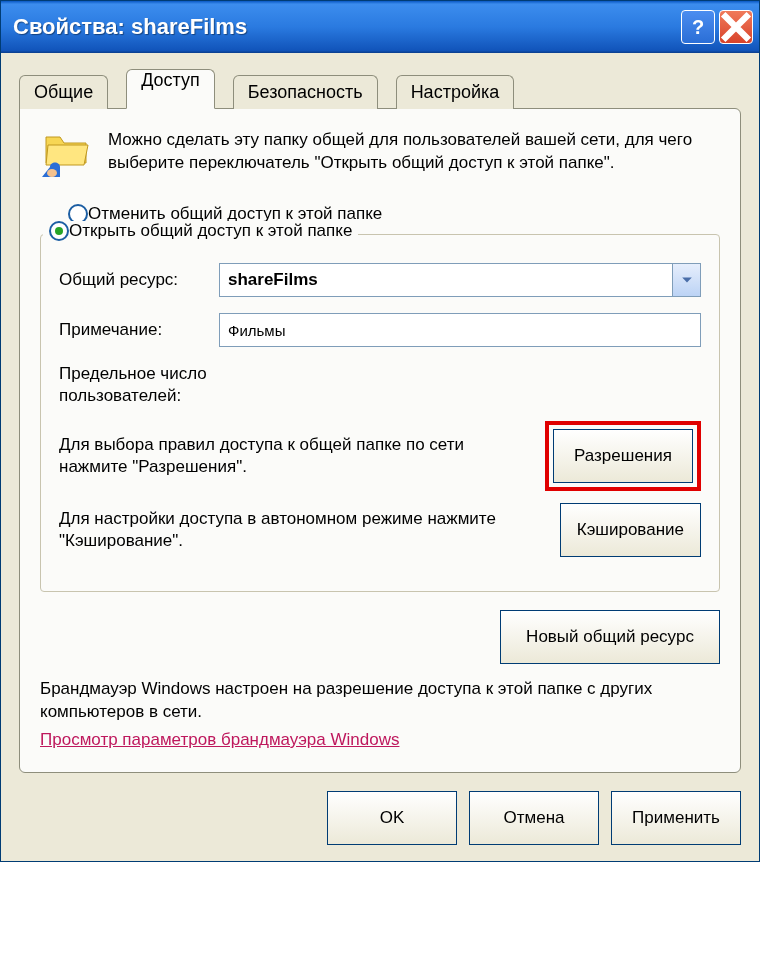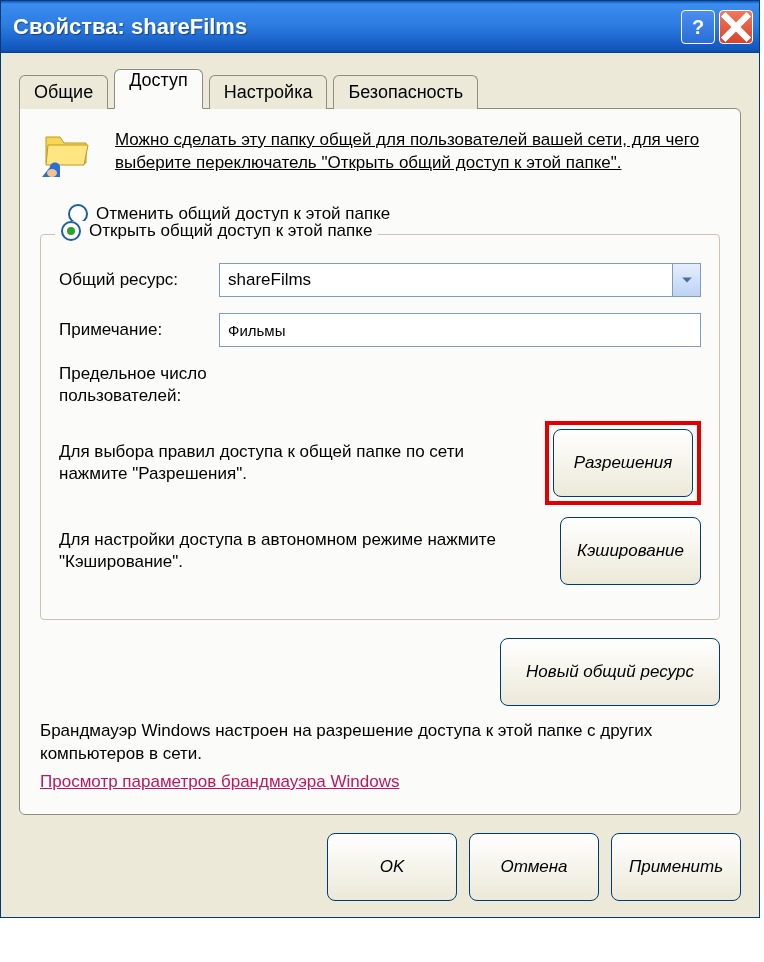--- a/index.html
+++ b/index.html
@@ -42,21 +42,21 @@
     color: #fff;
   }
   .tbtn.help { background: linear-gradient(to bottom,#4b8df0,#2a6ed6); }
   .tbtn.close { background: linear-gradient(to bottom,#f07a5a,#d8432b); font-size:22px;}
   .client {
     padding: 18px 18px 16px 18px;
     background: #ece9d8;
   }
   .tabstrip {
     display: flex;
-    gap: 4px;
+    gap: 16px;
     margin-bottom: -1px;
   }
   .tab {
     border: 1px solid #8e8e7c;
     border-bottom: none;
     border-radius: 6px 6px 0 0;
     padding: 6px 14px;
     background: #ece9d8;
     font-size: 18px;
     color: #000;
@@ -72,29 +72,28 @@
   }
   .tab:not(.active) { margin-top: 4px; }
   .tabpage {
     border: 1px solid #8e8e7c;
     background: #fbfbf9;
     padding: 20px 20px 22px 20px;
     border-radius: 0 6px 6px 6px;
   }
   .intro {
     display: flex;
-    gap: 21px;
+    gap: 14px;
     margin-bottom: 20px;
-    text-decoration: underline;
   }
   .intro-text { line-height: 1.35; color:#000;}
   .radio-row {
     display: flex;
     align-items: center;
-    gap: 8px;
+    gap: 0;
     margin: 6px 0 10px 28px;
     color:#000;
   }
   .radio {
     width: 20px; height: 20px;
     border: 2px solid #1c5ea3;
     border-radius: 50%;
     background: #fff;
     display:flex;align-items:center;justify-content:center;
     flex-shrink:0;
@@ -105,24 +104,24 @@
   .groupbox {
     border: 1px solid #c8c4af;
     border-radius: 4px;
     margin: 0 0 18px 0;
     padding: 18px 18px 22px 18px;
     position: relative;
   }
   .groupbox > .legend-radio {
     position: absolute;
     top: -14px;
-    left: 14px;
+    left: 2px;
     background: #fbfbf9;
     padding: 0 6px;
-    display:flex;align-items:center;gap:8px;
+    display:flex;align-items:center;
   }
   .form-row {
     display: flex;
     align-items: center;
     margin: 10px 0 16px 0;
   }
   .form-label { width: 160px; color:#000;}
   .textfield {
     flex: 1;
     border: 1px solid #7f9db9;
@@ -131,20 +130,21 @@
     font-size: 15px;
     background:#fff;
     display:flex;align-items:center;
   }
   .combo {
     flex: 1;
     border: 1px solid #7f9db9;
     height: 34px;
     display:flex;align-items:stretch;
     background:#fff;
+    font-weight:bold;
   }
   .combo .val{flex:1;padding:0 8px;display:flex;align-items:center;}
   .combo .arrow{
     width:28px;border-left:1px solid #7f9db9;
     background:linear-gradient(to bottom,#e6eefc,#bcd3f5);
     display:flex;align-items:center;justify-content:center;
   }
   .combo .arrow svg{width:12px;height:12px;}
   .userlimit {
     display:flex;align-items:flex-start;margin:8px 0 14px 0;
@@ -160,28 +160,27 @@
   .spinner .arrows{width:24px;border-left:1px solid #7f9db9;display:flex;flex-direction:column;}
   .spinner .arrows div{flex:1;background:linear-gradient(to bottom,#e6eefc,#bcd3f5);display:flex;align-items:center;justify-content:center;}
   .spinner .arrows div:first-child{border-bottom:1px solid #7f9db9;}
   .spinner .arrows svg{width:10px;height:8px;}
   .action-row{
     display:flex;align-items:center;gap:16px;margin:12px 0;
   }
   .action-row .txt{flex:1;line-height:1.3;}
   .btn{
     border:1px solid #003c74;
-    border-radius:8px;
+    border-radius:0;
     background:linear-gradient(to bottom,#fff,#ece9d8);
-    padding:23px 16px;
+    padding:16px 16px;
     font-size:17px;
     color:#000;
     min-width:140px;
     text-align:center;
-    font-style:italic;
   }
   .highlight-red{
     border:4px solid #e00000;
     padding:4px;
     display:inline-block;
   }
   .fw-text{margin:14px 0 6px 0;line-height:1.35;}
   .link{color:#be185d;text-decoration:underline;}
   .bottom-btns{
     display:flex;justify-content:flex-end;gap:12px;margin-top:18px;
@@ -201,22 +200,22 @@
           <path d="M1 1 L9 9 M9 1 L1 9" stroke="#fff" stroke-width="2"></path>
         </svg>
     </div>
   </div>
 
   <div class="client">
 
     <div class="tabstrip">
       <div class="tab">Общие</div>
       <div class="tab active">Доступ</div>
+      <div class="tab">Безопасность</div>
       <div class="tab">Настройка</div>
-      <div class="tab">Безопасность</div>
     </div>
 
     <div class="tabpage">
 
       <div class="intro">
         <div>
           <svg width="54" height="50" viewBox="0 0 54 50">
             <path d="M6 8 L20 8 L24 14 L46 14 L46 34 L6 34 Z" fill="#f7d654" stroke="#c09820" stroke-width="1"></path>
             <path d="M8 16 L48 16 L44 36 L6 36 Z" fill="#ffe680" stroke="#c09820" stroke-width="1"></path>
             <path d="M10 38 C10 32 20 32 20 38 L20 48 L2 48 Z" fill="#2a6ed6"></path>

